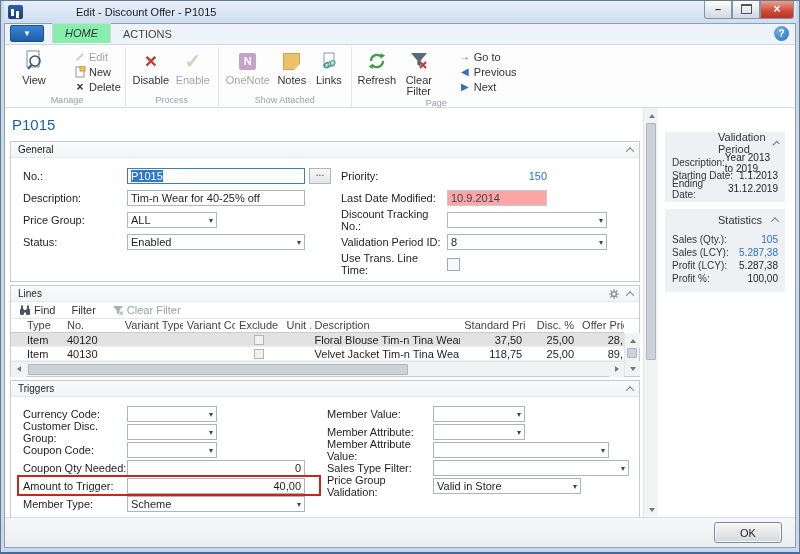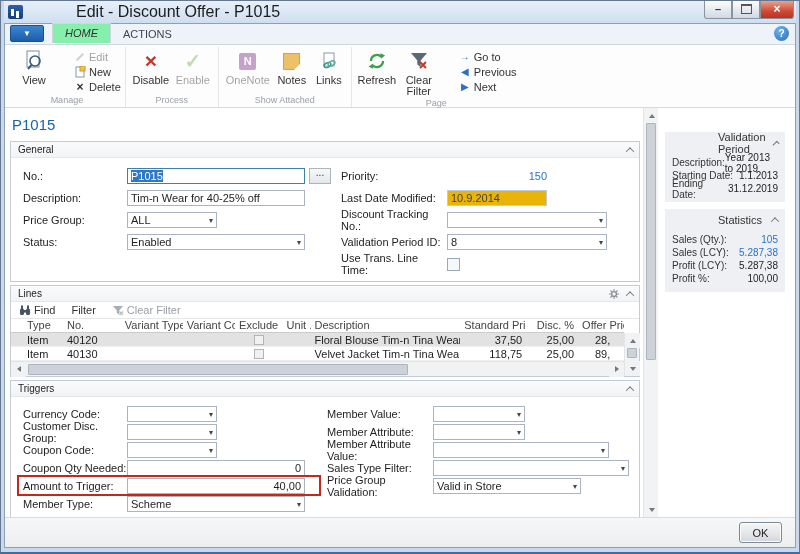--- a/index.html
+++ b/index.html
@@ -10,21 +10,21 @@
     background:#c9d8ea; display:flex; flex-direction:column;
     padding:0 3px 4px 3px;
   }
   
   .titlebar{ height:22px; display:flex; align-items:center; padding:0 2px 0 4px;
     background:linear-gradient(#e7f0fa,#cfdeef); }
   .app-icon{ width:15px; height:14px; border-radius:2px; margin-right:5px;
     background:linear-gradient(#2d5fa8,#173d77); position:relative; }
   .app-icon::after{ content:""; position:absolute; left:3px; bottom:3px; width:3px; height:7px;
     background:#fff; box-shadow:5px 2px 0 #fff; }
-  .title-text{ font-size:16px; color:#1c1c1c; flex:1; white-space:nowrap; overflow:hidden;padding-left:48px; }
+  .title-text{ font-size:11px; color:#1c1c1c; flex:1; white-space:nowrap; overflow:hidden;padding-left:48px; }
   .win-controls{ display:flex; margin-left:auto; margin-top:-5px; }
   .win-btn{ width:28px; height:18px; border:1px solid #87949f; border-top:none;
     background:linear-gradient(#fdfdfd,#cfd9e4); display:flex; align-items:center; justify-content:center;
     font-size:11px; color:#333; }
   .win-btn.min{ border-radius:0 0 0 3px; font-weight:bold; }
   .win-btn.max::before{ content:""; width:9px; height:7px; border:1px solid #555; border-top:2px solid #555; }
   .win-btn.close{ width:34px; border-radius:0 0 3px 0;
     background:linear-gradient(#e9a291,#ce4a35 60%,#b83322); color:#fff; font-weight:bold; font-size:12px; }
   
   .window-inner{ flex:1; min-height:0; border:1px solid #8ea0b5; background:#fff;
@@ -79,21 +79,21 @@
   .fcol2{ flex:1; padding-left:10px; }
   .frow{ display:flex; align-items:center; height:22px; position:relative; }
   .trow{ height:18px; }
   .flabel{ font-size:11px; color:#1e1e1e; }
   .fcol1 .flabel{ width:104px; }
   .fcol2 .flabel{ width:106px; }
   .finput{ border:1px solid #abb5bf; height:16px; background:#fff; font-size:11px; color:#1e1e1e;
     padding:1px 3px; overflow:hidden; white-space:nowrap; }
   .finput.focused{ border-color:#3c7fb1; }
   .seltext{ background:#2e78c6; color:#fff; }
-  .finput.disabled-field{ background:#eab308; border-color:#c3cbd2; color:#444; opacity:1; }
+  .finput.disabled-field{ background:#fca5a5; border-color:#c3cbd2; color:#444; opacity:1; }
   .num{ text-align:right; }
   .fdd{ border:1px solid #abb5bf; height:16px; background:#fff; display:flex; align-items:center;
     font-size:11px; color:#1e1e1e; padding:0 3px; }
   .ddval{ flex:1; overflow:hidden; white-space:nowrap; }
   .ddarrow{ font-size:8px; color:#444; margin-left:2px; }
   .ellipsis-btn{ width:22px; height:16px; margin-left:4px; border:1px solid #abb5bf;
     background:linear-gradient(#f8f8f8,#e4e6e9); font-size:10px; line-height:8px; color:#333;
     display:flex; align-items:flex-start; justify-content:center; }
   .fplain{ font-size:11px; text-align:right; }
   .link-blue{ color:#2a72c9;text-align:right; }
@@ -112,21 +112,21 @@
   .table-main{ flex:1; min-width:0; }
   .thead,.trow-line{ display:flex; }
   .thead{ height:14px; border-bottom:1px solid #ccc; }
   .th,.td{ font-size:11px; color:#444; padding:0 4px; overflow:hidden; white-space:nowrap; }
   .td{ color:#1e1e1e; }
   .trow-line{ height:14px; align-items:center; border-bottom:1px solid #efefef; }
   .trow-line.selected{ background:#e2e2e2; }
   .c-type{width:52px; padding-left:16px;} .c-no{width:58px;} .c-vt{width:62px;} .c-vc{width:52px;}
   .c-ex{width:48px; display:flex; justify-content:center;} .c-unit{width:28px;}
   .c-desc{width:150px;} .c-std{width:66px; text-align:right;} .c-disc{width:52px; text-align:right;}
-  .c-offer{width:46px; text-align:center; padding-right:1px;}
+  .c-offer{width:46px; text-align:right; padding-right:1px;}
   .cell-check{ width:10px; height:10px; border:1px solid #b4b4b4; background:#f1f1f1; }
   .hscroll{ height:15px; background:#f1f2f4; display:flex; align-items:center; border-top:1px solid #e4e4e4; }
   .sb-btn{ width:15px; height:15px; display:flex; align-items:center; justify-content:center; background:#f1f2f4; }
   .tri{ width:0; height:0; }
   .tri.left{ border-top:3px solid transparent; border-bottom:3px solid transparent; border-right:4px solid #777; }
   .tri.right{ border-top:3px solid transparent; border-bottom:3px solid transparent; border-left:4px solid #777; }
   .tri.up{ border-left:3px solid transparent; border-right:3px solid transparent; border-bottom:4px solid #777; }
   .tri.down{ border-left:3px solid transparent; border-right:3px solid transparent; border-top:4px solid #777; }
   .hthumb{ height:11px; background:#cdd2d9; border:1px solid #aeb5bf; border-radius:1px; width:62%; margin-left:2px; }
   .table-vscroll{ width:15px; margin-top:14px; background:#f1f2f4; border-left:1px solid #e4e4e4;
@@ -143,21 +143,21 @@
   .factbox{ background:#eef0f3; margin-bottom:7px; padding:3px 7px 7px; }
   .fb-header{ height:15px; display:flex; align-items:center; margin-bottom:6px;margin-left:46px; }
   .fb-title{ font-size:11px; color:#333; }
   .fb-row{ display:flex; font-size:10px; height:13px; align-items:center; }
   .fb-label{ color:#333; }
   .fb-val{ margin-left:auto; color:#1e1e1e; }
   .fb-val.link-blue{ color:#2a72c9; }
   
   .footer{ height:30px; background:linear-gradient(#f6f7f8,#eceef0); border-top:1px solid #d8dbdf;
     display:flex; align-items:center; justify-content:flex-end; padding-right:13px; }
-  .ok-btn{ width:43px; height:21px; border:1px solid #7d8a96; border-radius:3px; font-size:11px; color:#222;
+  .ok-btn{ width:68px; height:21px; border:1px solid #7d8a96; border-radius:3px; font-size:11px; color:#222;
     background:linear-gradient(#f6f6f6,#e3e5e8 60%,#d3d6da); box-shadow:inset 0 0 0 1px #fcfcfc; }
 </style>
 </head>
 <body>
 
 <div class="window">
 
   <div class="titlebar">
     <div class="app-icon"></div>
     <div class="title-text">Edit - Discount Offer - P1015</div>

